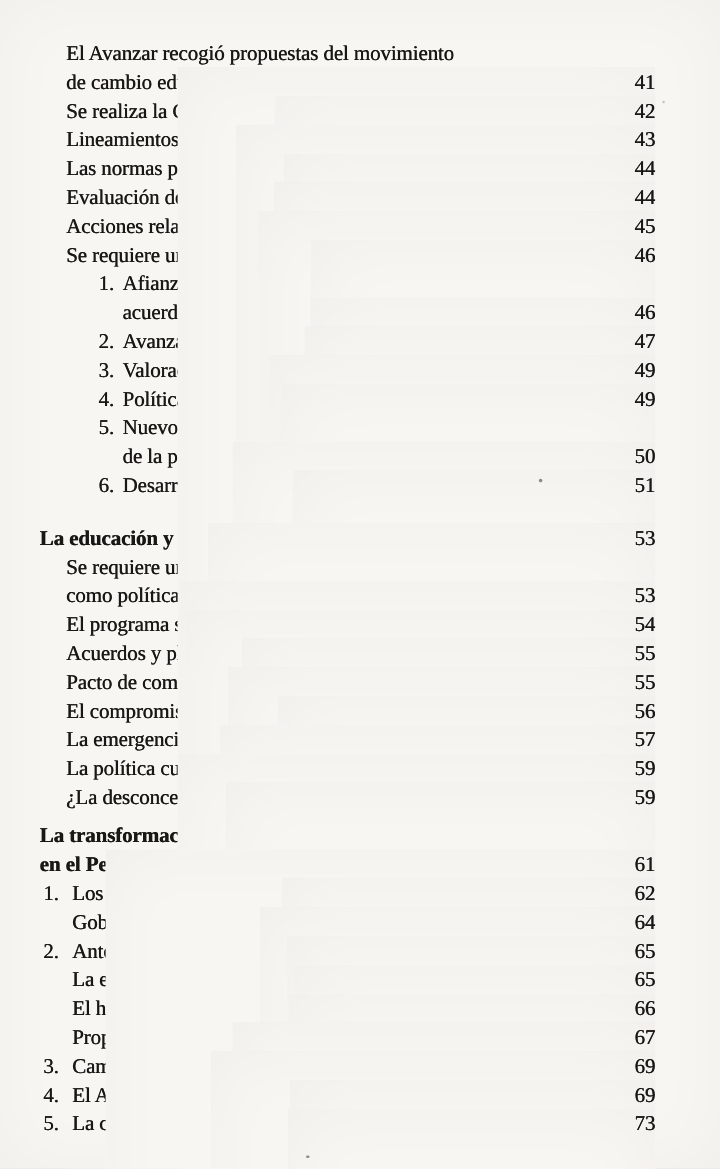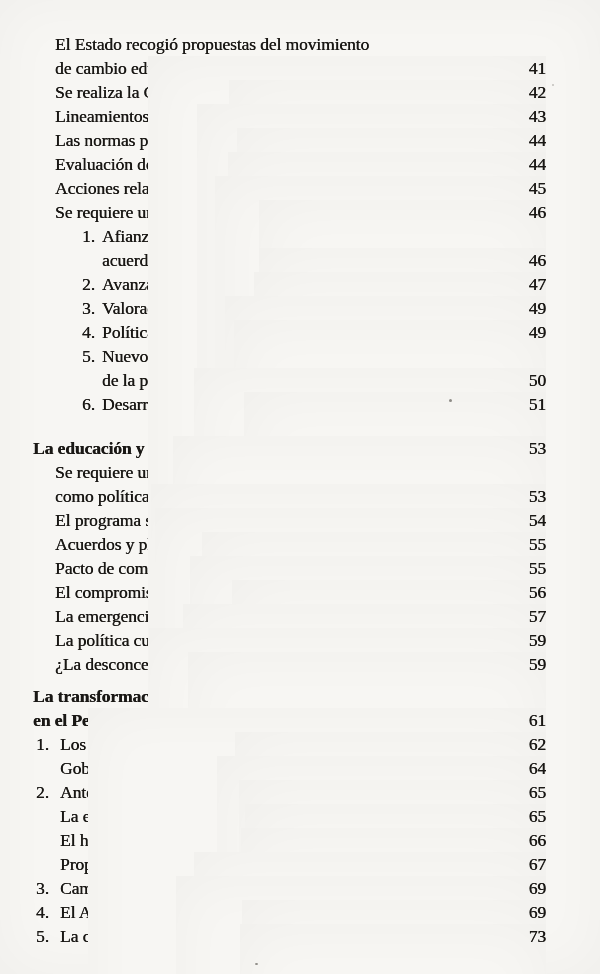--- a/index.html
+++ b/index.html
@@ -70,21 +70,21 @@
   .artifact.a3 { left: 255px; top: 963px; width: 3px; height: 2px; }
 </style>
 </head>
 <body>
 
 <div class="page">
   <div class="toc">
       <div class="section s1">
         <div class="line sub">
 
-    <span class="text">El Estado recogió propuestas del movimiento</span>
+    <span class="text">El Avanzar recogió propuestas del movimiento</span>
 
   </div>
         <div class="line sub">
 
     <span class="text">de cambio educativo</span>
     <span class="page">41</span>
   </div>
         <div class="line sub">
 
     <span class="text">Se realiza la Consulta Nacional por la Educación</span>

